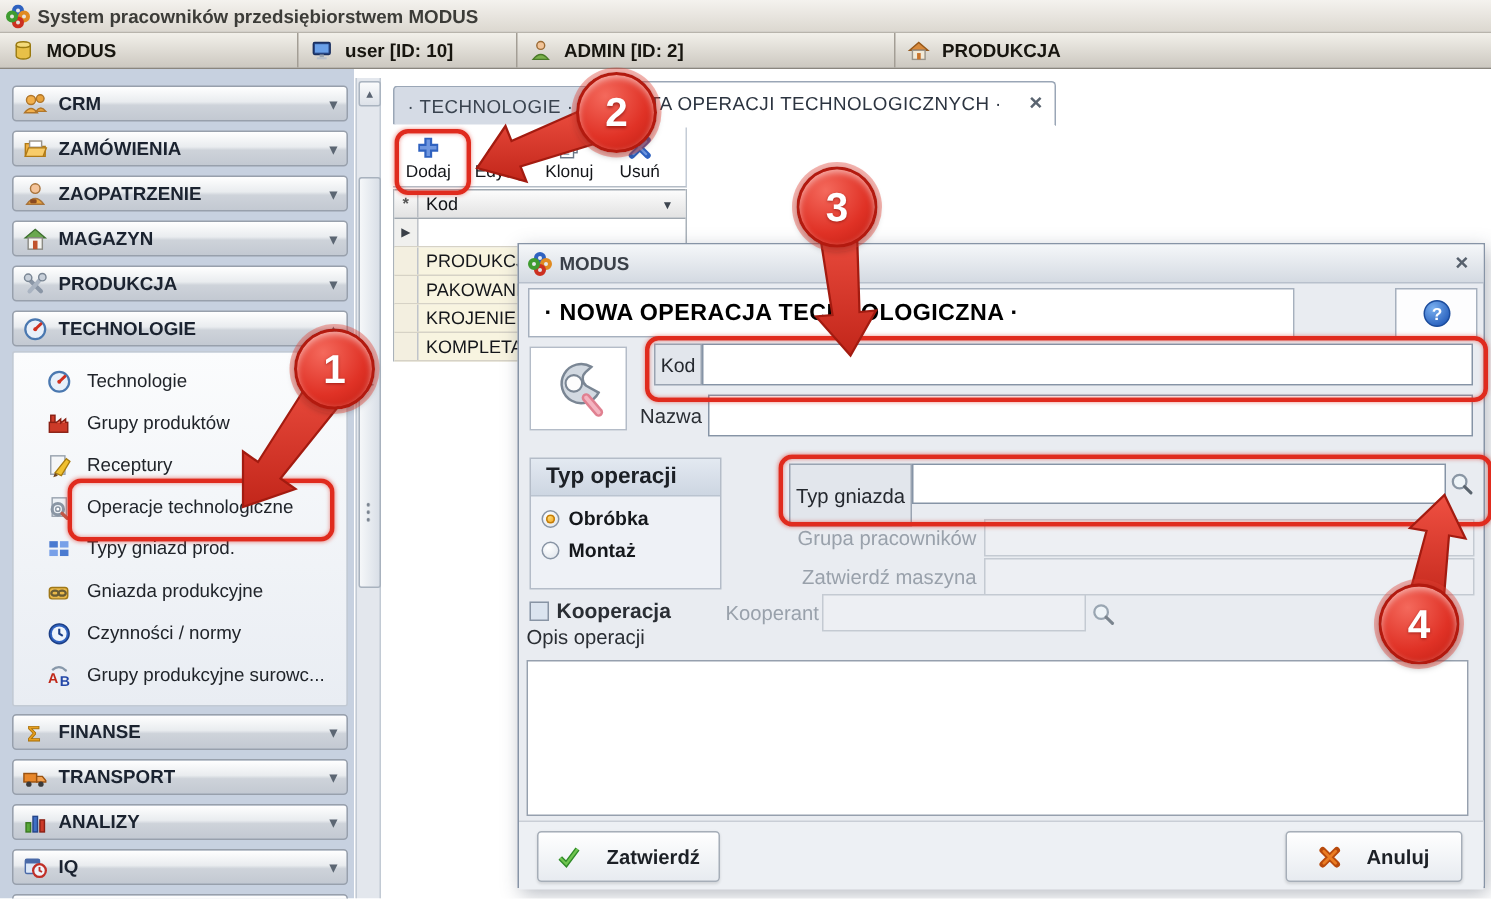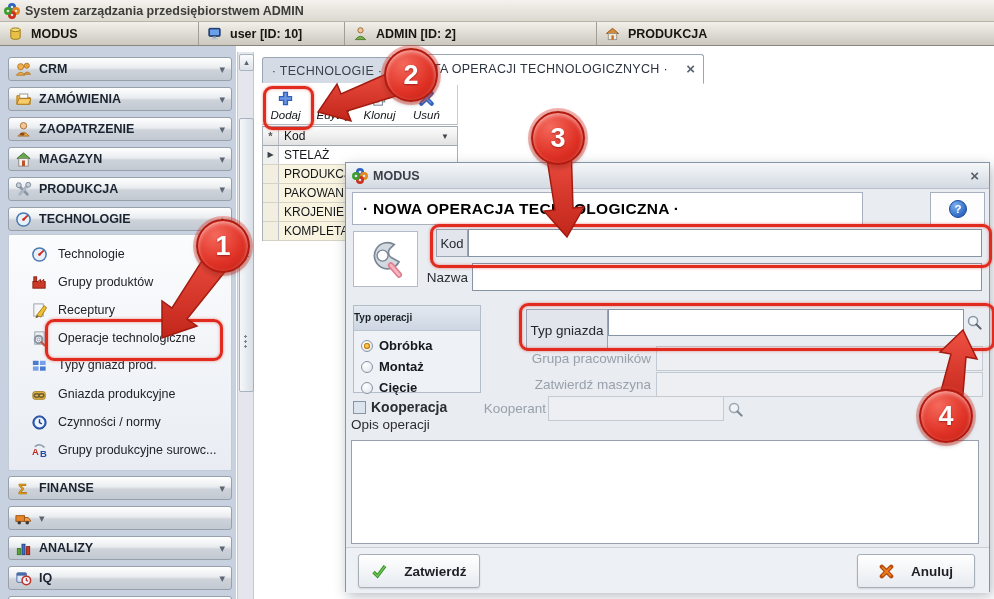--- a/index.html
+++ b/index.html
@@ -54,21 +54,21 @@
     border:1px solid #9aa6b6;border-bottom:none;border-radius:3px 3px 0 0;
     font-size:12.5px;color:#39434f;text-align:center;line-height:26px;letter-spacing:.3px;cursor:pointer;box-sizing:border-box;}
   .tab2{position:absolute;left:136px;top:2px;width:312px;height:30px;background:#ffffff;
     border:1px solid #9aa6b6;border-bottom:1px solid #fff;border-radius:3px 3px 0 0;z-index:2;
     display:flex;align-items:center;padding:0 8px 0 12px;box-sizing:border-box;cursor:pointer;}
   .tab2 .t{flex:1;font-size:12.5px;color:#2c3440;letter-spacing:.3px;}
   .tab2 .x{font-size:15px;font-weight:bold;color:#5a6470;cursor:pointer;line-height:14px;}
   .toolbar{left:262px;top:85px;width:196px;height:40px;background:#fff;
     border-bottom:1px solid #b4bcc6;border-right:1px solid #c4ccd6;display:flex;align-items:stretch;box-sizing:border-box;}
   .tbtn{width:47px;display:flex;flex-direction:column;align-items:center;justify-content:center;gap:1px;cursor:pointer;}
-  .tbtn .t{font-size:11.5px;color:#14161a;font-style:italic;}
+  .tbtn .t{font-size:11.5px;color:#14161a;}
   .grid{left:262px;top:126px;width:196px;background:#fff;border-left:1px solid #aab2ba;border-right:1px solid #aab2ba;box-sizing:border-box;}
   .ghead{display:flex;height:20px;background:linear-gradient(#fcfcfc,#e2e2e2);
     border-top:1px solid #a0a8b0;border-bottom:1px solid #a0a8b0;box-sizing:border-box;cursor:pointer;}
   .ghead .fcell{width:15px;border-right:1px solid #b8bcc2;font-size:11px;color:#555;text-align:center;line-height:19px;font-weight:bold;}
   .ghead .hcell{flex:1;font-size:12px;color:#101216;padding:2px 0 0 5px;}
   .ghead .arr{width:16px;font-size:8px;color:#3c444e;line-height:20px;}
   .grow{display:flex;height:19px;border-bottom:1px solid #d6d2c6;box-sizing:border-box;cursor:pointer;}
   .grow .ind{width:15px;border-right:1px solid #c0c4ca;background:#f0f0ee;font-size:8px;color:#3a4048;line-height:18px;text-align:center;}
   .grow .val{flex:1;font-size:12px;color:#14161a;padding:2px 0 0 5px;white-space:nowrap;overflow:hidden;}
   .grow.cream{background:#f8f4e0;}
@@ -92,21 +92,21 @@
   .lblbox{position:absolute;height:28px;background:#e2e6ec;border:1px solid #9aa4b2;box-sizing:border-box;
     font-size:13px;color:#24282e;display:flex;align-items:center;justify-content:center;}
   .inp{position:absolute;height:28px;background:#fff;border:1px solid #8694a6;box-sizing:border-box;
     font-size:13px;padding:0 6px;font-family:"Liberation Sans",sans-serif;outline:none;}
   .inp.dis{background:#edeff3;border:1px solid #c4cad2;}
   .plainlbl{position:absolute;font-size:13.5px;color:#2a2e34;}
   .dislbl{position:absolute;font-size:13.5px;color:#99a1ab;text-align:right;}
   .gbox{position:absolute;left:7px;top:142px;width:128px;height:88px;background:#eef1f6;
     border:1px solid #b4bcc8;box-sizing:border-box;}
   .gbox .gh{height:25px;background:linear-gradient(#e3e9f1,#cdd6e2);border-bottom:1px solid #bac4d0;
-    font-size:10px;font-weight:bold;color:#1c2026;line-height:24px;box-sizing:border-box;}
+    font-size:15px;font-weight:bold;color:#1c2026;line-height:24px;padding-left:10px;box-sizing:border-box;}
   .radrow{display:flex;align-items:center;gap:6px;height:21px;padding-left:7px;cursor:pointer;}
   .radrow .t{font-size:13px;font-weight:bold;color:#15181c;}
   .radio{width:12px;height:12px;border-radius:50%;border:1px solid #8894a4;
     background:radial-gradient(circle at 35% 30%,#ffffff,#dde3ea);position:relative;box-sizing:border-box;}
   .radio.sel::after{content:"";position:absolute;left:2px;top:2px;width:6px;height:6px;border-radius:50%;
     background:radial-gradient(circle at 35% 30%,#ffd870,#ef9a10);box-shadow:0 0 0 1px #c27c0a inset;}
   .checkbox{position:absolute;width:13px;height:13px;border:1px solid #8894a4;background:#dbe4ef;box-sizing:border-box;cursor:pointer;}
   .magbtn{position:absolute;width:22px;height:25px;display:flex;align-items:center;justify-content:center;cursor:pointer;}
   .dtext{position:absolute;left:5px;top:277px;width:628px;height:104px;background:#fff;border:1px solid #96a0ae;
     box-sizing:border-box;resize:none;font-family:"Liberation Sans",sans-serif;font-size:13px;outline:none;}
@@ -133,21 +133,21 @@
   <span>
     <svg viewBox="0 0 18 18" width="16" height="16">
         <g fill="none" stroke-width="3">
       <circle cx="9" cy="4.5" r="3" stroke="#2f62c0"></circle>
           <circle cx="13.5" cy="9" r="3" stroke="#e08a20"></circle>
       <circle cx="9" cy="13.5" r="3" stroke="#cc3020"></circle>
           <circle cx="4.5" cy="9" r="3" stroke="#3f9c30"></circle>
         </g>
       </svg>
   </span>
-  <span class="t">System zarządzania przedsiębiorstwem ADMIN</span>
+  <span class="t">System pracowników przedsiębiorstwem MODUS</span>
 </div>
 
 <div class="abs statusbar">
   <div class="sb-sec" style="width:199px">
     <span>
       <svg viewBox="0 0 16 16" width="15" height="15">
           <path d="M3 4 v8 a5 2.2 0 0 0 10 0 V4" fill="#e8c048" stroke="#9a7a10"></path>
           <ellipse cx="8" cy="4" rx="5" ry="2" fill="#f4da7a" stroke="#9a7a10"></ellipse>
         </svg>
     </span>
@@ -353,20 +353,21 @@
 </div>
 <div class="sh" style="top:506px">
   <span>
       <svg viewBox="0 0 18 18" width="17" height="17">
         <rect x="1" y="6" width="9" height="6" fill="#e8872a" stroke="#9a5210"></rect>
         <path d="M10 8 h4 l2.4 3 v1 h-6.4z" fill="#f0a050" stroke="#9a5210"></path>
         <circle cx="4.5" cy="13.5" r="1.9" fill="#3a3a3a"></circle>
         <circle cx="13" cy="13.5" r="1.9" fill="#3a3a3a"></circle>
       </svg>
     </span>
+  <span class="t">TRANSPORT</span>
   <span class="chev">▾</span>
 </div>
 <div class="sh" style="top:536px">
   <span>
       <svg viewBox="0 0 18 18" width="17" height="17">
         <rect x="2.5" y="9" width="3.2" height="6.5" fill="#58a838" stroke="#3a7a20"></rect>
         <rect x="7.4" y="4.5" width="3.2" height="11" fill="#3f6fc4" stroke="#24458a"></rect>
         <rect x="12.3" y="7" width="3.2" height="8.5" fill="#cc3a28" stroke="#8a2014"></rect>
       </svg>
     </span>
@@ -445,21 +446,20 @@
 </div>
 
 <div class="abs grid">
   <div class="ghead">
     <span class="fcell">*</span>
     <span class="hcell">Kod</span>
     <span class="arr">▼</span>
   </div>
   <div class="grow">
     <span class="ind">▶</span>
-    <span class="val">STELAŻ</span>
   </div>
   <div class="grow cream">
     <span class="ind"></span>
     <span class="val">PRODUKCJA</span>
   </div>
   <div class="grow cream">
     <span class="ind"></span>
     <span class="val">PAKOWANIE</span>
   </div>
   <div class="grow cream">
@@ -519,24 +519,20 @@
     <div class="gh">Typ operacji</div>
     <div style="padding-top:4px">
       <div class="radrow">
         <span class="radio sel"></span>
         <span class="t">Obróbka</span>
       </div>
       <div class="radrow">
         <span class="radio"></span>
         <span class="t">Montaż</span>
       </div>
-      <div class="radrow">
-        <span class="radio"></span>
-        <span class="t">Cięcie</span>
-      </div>
     </div>
   </div>
 
   <div class="lblbox" style="left:180px;top:146px;width:82px;height:42px;font-size:13.5px">Typ gniazda</div>
   <input class="inp" style="left: 262px; top: 146px; width: 356px; height: 27px;">
   <div class="magbtn" style="left:617px;top:147px">
     <svg viewBox="0 0 18 18" width="17" height="17">
         <circle cx="7.5" cy="7.5" r="4.8" fill="#eef4f8" stroke="#8a96a4" stroke-width="1.6"></circle>
         <path d="M11 11 l4.5 4.5" stroke="#5a646e" stroke-width="2.2" stroke-linecap="round"></path>
       </svg>

